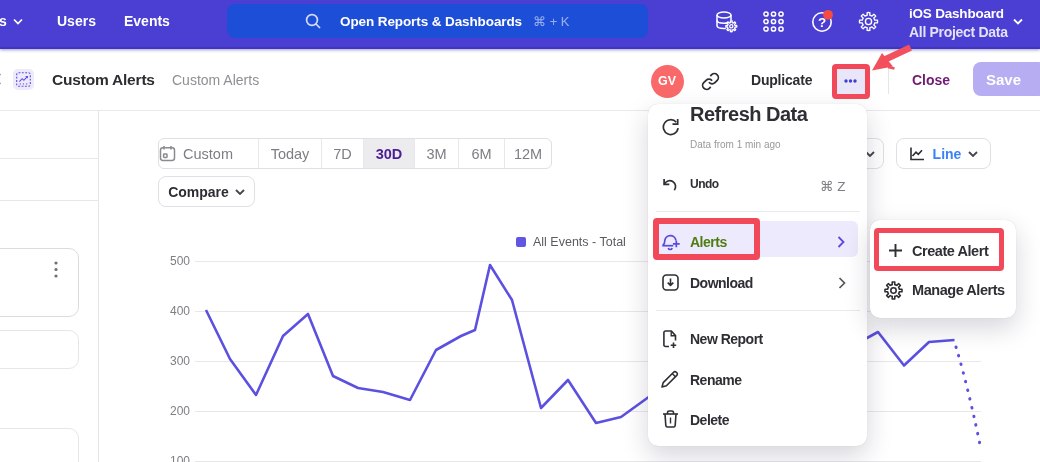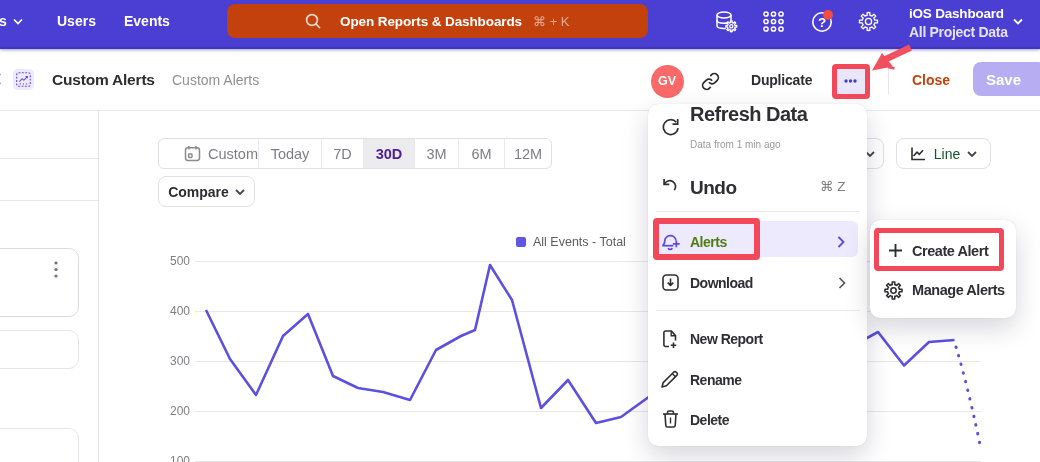--- a/index.html
+++ b/index.html
@@ -19,21 +19,21 @@
 <div class="abs" style="left:-22px;top:248px;width:101px;height:69px;background:#fff;border:1px solid #dcdce0;border-radius:10px"></div>
 <svg class="abs" style="left:54px;top:261px" width="4" height="17" viewBox="0 0 4 17">
     <circle cx="2" cy="2" r="1.6" fill="#6f6f75"></circle>
     <circle cx="2" cy="8.5" r="1.6" fill="#6f6f75"></circle>
     <circle cx="2" cy="15" r="1.6" fill="#6f6f75"></circle>
   </svg>
 <div class="abs" style="left:-22px;top:330px;width:101px;height:39px;background:#fff;border:1px solid #e6e6ea;border-radius:10px"></div>
 <div class="abs" style="left:-22px;top:428px;width:101px;height:60px;background:#fff;border:1px solid #e6e6ea;border-radius:10px"></div>
 
 <div class="abs flex" style="left:158px;top:138px;height:31px;border:1px solid #e0e0e4;border-radius:6px;background:#fff;color:#7d7d84;font-size:14.5px">
-  <div class="flex" style="width:100px;height:100%;justify-content:flex-end;border-right:1px solid #e8e8ec">
+  <div class="flex" style="width:100px;height:100%;justify-content:flex-start;border-right:1px solid #e8e8ec">
     <svg width="17" height="17" viewBox="0 0 17 17" fill="none" stroke="#8a8a90" stroke-width="1.5" style="margin-right:7px">
       <rect x="1.5" y="2.8" width="14" height="12.7" rx="2.4"></rect>
       <line x1="5" y1="1" x2="5" y2="4.4"></line>
         <line x1="12" y1="1" x2="12" y2="4.4"></line>
       <rect x="4.6" y="9" width="3.4" height="3.4" rx="0.7"></rect>
     </svg>Custom</div>
   <div class="flex" style="width:63px;height:100%;justify-content:center;border-right:1px solid #e8e8ec">Today</div>
   <div class="flex" style="width:42px;height:100%;justify-content:center;border-right:1px solid #e8e8ec">7D</div>
   <div class="flex" style="width:50px;height:100%;justify-content:center;background:#ececef;color:#4c1d95;font-weight:bold">30D</div>
   <div class="flex" style="width:45px;height:100%;justify-content:center;border-left:1px solid #e8e8ec;border-right:1px solid #e8e8ec">3M</div>
@@ -46,21 +46,21 @@
       <path d="M1 1 L5 5 L9 1"></path>
     </svg>
 </div>
 
 <div class="abs flex" style="left:820px;top:138px;width:64px;height:31px;border:1px solid #e0e0e4;border-radius:8px;background:#fff;justify-content:flex-end;padding-right:8px">
   <svg width="10" height="6" viewBox="0 0 10 6" fill="none" stroke="#44444a" stroke-width="1.8">
       <path d="M1 1 L5 5 L9 1"></path>
     </svg>
 </div>
 
-<div class="abs flex" style="left:896px;top:138px;width:95px;height:31px;border:1px solid #e0e0e4;border-radius:8px;background:#fff;justify-content:center;font-size:14px;font-weight:normal;color:#14532d">
+<div class="abs flex" style="left:896px;top:138px;width:95px;height:31px;border:1px solid #e0e0e4;border-radius:8px;background:#fff;justify-content:center;font-size:14px;font-weight:bold;color:#3b82f6">
   <svg width="17" height="16" viewBox="0 0 17 16" fill="none" stroke="#2d2d33" stroke-width="1.6" style="margin-right:7px">
     <path d="M2 1.5 V13.5 H15"></path>
     <path d="M3.5 10 L7 6.2 L9.3 8.4 L13 4.2"></path>
   </svg>Line
   <svg width="10" height="6" viewBox="0 0 10 6" fill="none" stroke="#44444a" stroke-width="1.8" style="margin-left:7px">
       <path d="M1 1 L5 5 L9 1"></path>
     </svg>
 </div>
 
 <div class="abs flex" style="left:516px;top:236px;height:11px;font-size:12.5px;color:#5b5b61">
@@ -88,21 +88,21 @@
 
 <div class="abs" style="left:0;top:0;width:1040px;height:49px;background:#4a3ed3;box-shadow:0 1px 3px rgba(40,30,150,0.45)"></div>
 <div class="abs" style="left:0;top:47px;width:1040px;height:2px;background:#4035bd"></div>
 <div class="abs flex" style="left:-1px;top:0;height:42px;color:#fff;font-size:14px;font-weight:bold">s</div>
 <svg class="abs" style="left:13px;top:18px" width="10" height="7" viewBox="0 0 10 6" fill="none" stroke="#fff" stroke-width="1.7">
     <path d="M1 1 L5 5 L9 1"></path>
   </svg>
 <div class="abs flex" style="left:57px;top:0;height:42px;color:#fff;font-size:14px;font-weight:bold">Users</div>
 <div class="abs flex" style="left:124px;top:0;height:42px;color:#fff;font-size:14px;font-weight:bold">Events</div>
 
-<div class="abs flex" style="left:227px;top:4px;width:421px;height:34px;background:#c2410c;border-radius:8px">
+<div class="abs flex" style="left:227px;top:4px;width:421px;height:34px;background:#1d4ed8;border-radius:8px">
   <svg width="17" height="17" viewBox="0 0 17 17" fill="none" stroke="rgba(255,255,255,0.8)" stroke-width="1.7" style="margin-left:78px">
     <circle cx="7" cy="7" r="5.4"></circle>
       <line x1="11" y1="11" x2="15" y2="15"></line>
   </svg>
   <span style="color:#fff;font-size:13.5px;font-weight:bold;margin-left:18px;letter-spacing:-0.1px">Open Reports &amp; Dashboards</span>
   <span style="color:rgba(255,255,255,0.55);font-size:13px;margin-left:11px">⌘ + K</span>
 </div>
 
 <svg class="abs" style="left:714px;top:10px" width="24" height="23" viewBox="0 0 24 23" fill="none" stroke="#fff" stroke-width="1.5">
   <ellipse cx="10" cy="5" rx="7" ry="3"></ellipse>
@@ -163,37 +163,37 @@
 
 <div class="abs flex" style="left:836px;top:68px;width:29px;height:26px;background:#e9e6fa;justify-content:center">
   <svg width="13" height="4" viewBox="0 0 13 4">
       <circle cx="2" cy="2" r="1.7" fill="#4040ce"></circle>
       <circle cx="6.5" cy="2" r="1.7" fill="#4040ce"></circle>
       <circle cx="11" cy="2" r="1.7" fill="#4040ce"></circle>
     </svg>
 </div>
 
 <div class="abs" style="left:888px;top:66px;width:1px;height:28px;background:#e6e6e9"></div>
-<div class="abs flex" style="left:912px;top:49px;height:61px;font-size:14px;font-weight:bold;color:#c2410c">Close</div>
+<div class="abs flex" style="left:912px;top:49px;height:61px;font-size:14px;font-weight:bold;color:#701a75">Close</div>
 <div class="abs flex" style="left:973px;top:62px;width:73px;height:34px;background:#b6adf2;border-radius:8px;color:#fff;font-size:15px;font-weight:bold;padding-left:13px">Save</div>
 
 <div class="abs" style="left:648px;top:104px;width:219px;height:342px;background:#fff;border-radius:10px;box-shadow:0 0 1px rgba(0,0,0,0.18), 0 10px 26px rgba(30,30,60,0.18)"></div>
 
 <svg class="abs" style="left:661.5px;top:117.5px" width="18" height="18" viewBox="0 0 18 18" fill="none" stroke="#2e2e34" stroke-width="1.7">
   <path d="M14.3 4.2 A7.4 7.4 0 1 0 16.1 10.2"></path>
   <path d="M15.7 0.9 V6.1 H10.5"></path>
 </svg>
 <div class="abs" style="left:690px;top:103px;font-size:20px;font-weight:bold;color:#2e2e34;letter-spacing:-0.5px">Refresh Data</div>
 <div class="abs" style="left:690px;top:139px;font-size:10px;color:#98989e">Data from 1 min ago</div>
 
 <svg class="abs" style="left:660px;top:176px" width="18" height="18" viewBox="0 0 18 18" fill="none" stroke="#2e2e34" stroke-width="1.7">
   <path d="M4.4 8.3 A5.8 5.8 0 1 1 14.3 14.1"></path>
   <path d="M4.1 3.1 V8.3 H9.3"></path>
 </svg>
-<div class="abs" style="left:690px;top:177px;font-size:19px;font-weight:bold;color:#2e2e34;letter-spacing:-0.5px">Undo</div>
+<div class="abs" style="left:690px;top:177px;font-size:12px;font-weight:bold;color:#2e2e34;letter-spacing:-0.5px">Undo</div>
 <div class="abs" style="left:820px;top:178px;font-size:13.5px;color:#7d7d83">⌘ Z</div>
 
 <div class="abs" style="left:656px;top:211px;width:204px;height:1px;background:#e9e9ec"></div>
 
 <div class="abs" style="left:654px;top:220.5px;width:204px;height:36.5px;background:#eceafc;border-radius:6px"></div>
 <svg class="abs" style="left:659.5px;top:230.5px" width="21" height="21" viewBox="0 0 21 21" fill="none" stroke="#5a48e0" stroke-width="1.7">
   <path d="M2.8 14.5 C4.3 13.3 4.8 11.7 4.8 9.7 A5.6 5.6 0 0 1 15.9 9.3"></path>
   <path d="M2.3 14.7 H13.3"></path>
   <path d="M8.3 17 A1.95 1.95 0 0 0 12.1 17"></path>
   <path d="M16.3 9.5 V16.3 M12.9 12.9 H19.7"></path>

